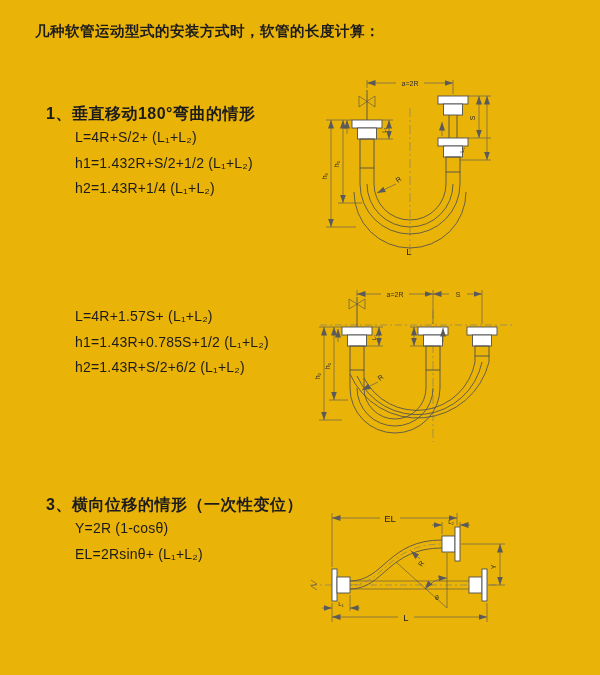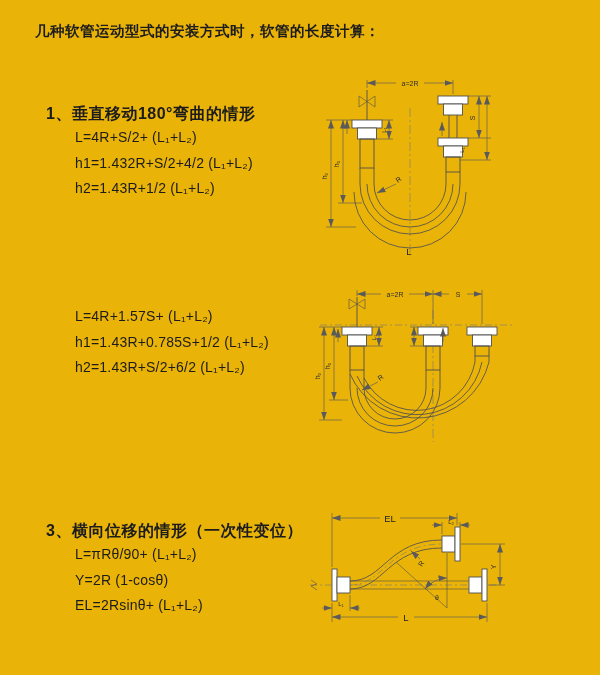--- a/index.html
+++ b/index.html
@@ -29,37 +29,36 @@
 <body>
 
 <div class="page">
 
   <div class="title">几种软管运动型式的安装方式时，软管的长度计算：</div>
 
   <div class="sec" style="top:104px;">
     <div class="sec-heading">1、垂直移动180°弯曲的情形</div>
     <div class="formulas">
       <div class="formula">L=4R+S/2+ (L₁+L₂)</div>
-      <div class="formula">h1=1.432R+S/2+4/2 (L₁+L₂)</div>
-      <div class="formula">h2=1.43R+1/2 (L₁+L₂)</div>
+      <div class="formula">h1=1.432R+S/2+1/2 (L₁+L₂)</div>
+      <div class="formula">h2=1.43R+1/4 (L₁+L₂)</div>
     </div>
   </div>
 
   <div class="sec" style="top:304px;">
     <div class="formulas">
       <div class="formula">L=4R+1.57S+ (L₁+L₂)</div>
       <div class="formula">h1=1.43R+0.785S+1/2 (L₁+L₂)</div>
       <div class="formula">h2=1.43R+S/2+6/2 (L₁+L₂)</div>
     </div>
   </div>
 
-  <div class="sec" style="top:521px;">
+  <div class="sec" style="top:495px;">
     <div class="sec-heading">3、横向位移的情形（一次性变位）</div>
     <div class="formulas">
-      <div class="formula">L=πRθ/90+ (L₁+L₂)</div>
       <div class="formula">Y=2R (1-cosθ)</div>
       <div class="formula">EL=2Rsinθ+ (L₁+L₂)</div>
     </div>
   </div>
 
   <svg class="diag" style="left:312px;top:72px;" width="278" height="192" viewBox="0 0 278 192">
     <defs>
       <marker id="m1" orient="auto-start-reverse" markerUnits="userSpaceOnUse" markerWidth="9" markerHeight="7" refX="8.5" refY="3">
         <path d="M0,0 L8.5,3 L0,6 Z" fill="#5a5a5a"></path>
       </marker>

